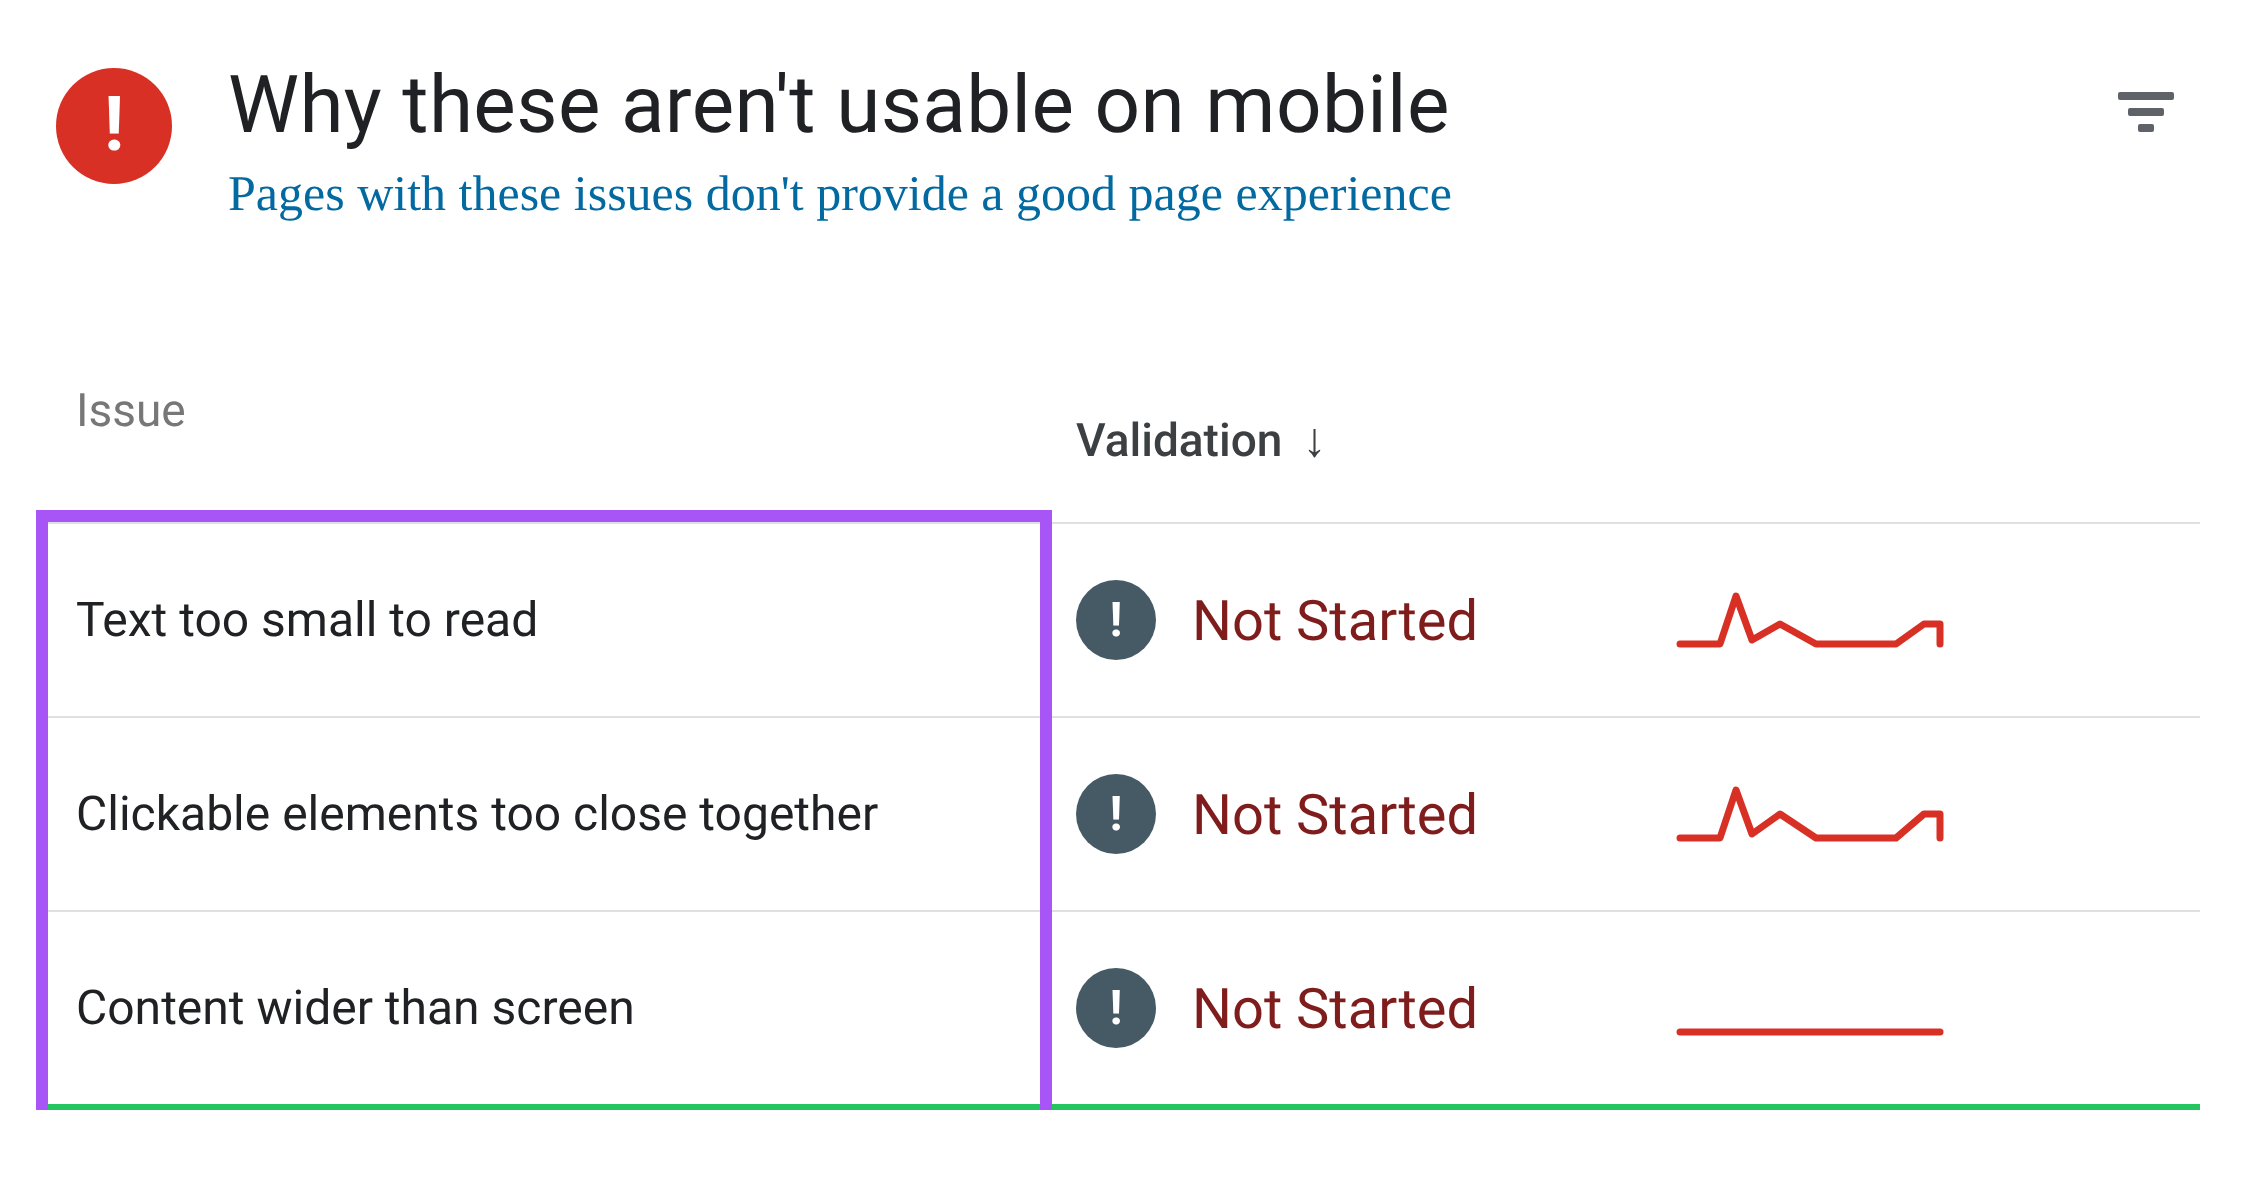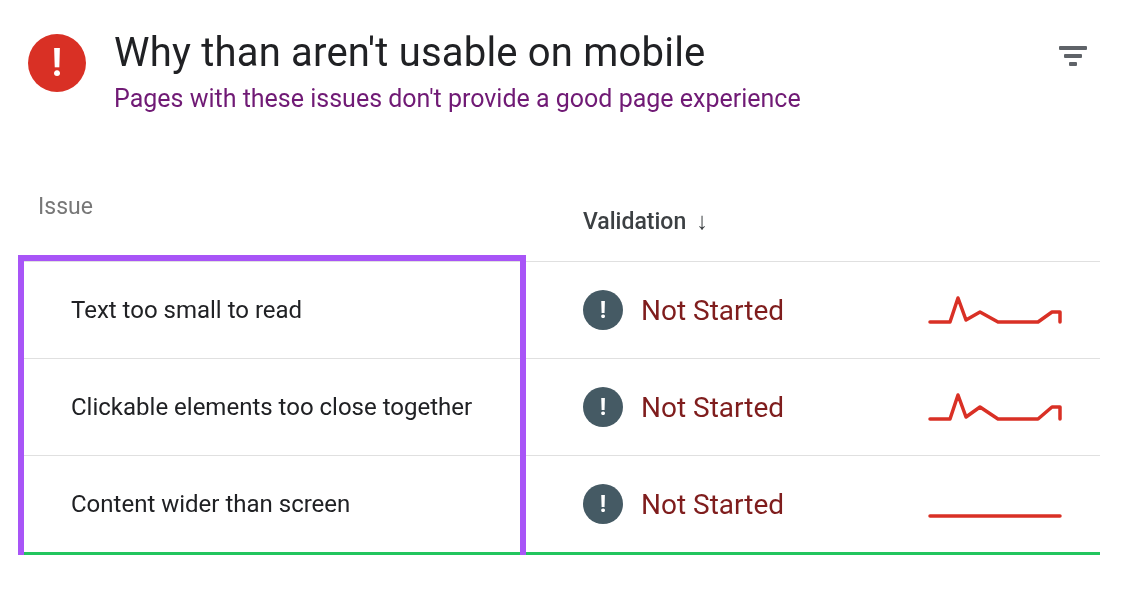--- a/index.html
+++ b/index.html
@@ -22,38 +22,38 @@
       display:flex; align-items:center; justify-content:center;
       color:#fff; font-size:38px; font-weight:700;
       margin-top:6px;
     }
     .titles { flex:1 1 auto; }
     .title {
       font-size:40px; font-weight:400; color:#202124;
       letter-spacing:0.2px; line-height:1.25;
     }
     .subtitle {
-      font-size:25px; color:#701a75; font-weight:400;
+      font-size:25px; color:#0369a1; font-weight:400;
       margin-top:6px;
+      font-family:Liberation Serif, serif;
     }
     .filter-icon {
       flex:0 0 auto; width:30px; display:flex; flex-direction:column;
       align-items:center; gap:4px; margin-top:18px; cursor:pointer;
     }
     .filter-icon span { display:block; height:4px; background:#5f6368; border-radius:1px; }
     .filter-icon .b1 { width:28px; }
     .filter-icon .b2 { width:18px; }
     .filter-icon .b3 { width:8px; }
 
     .table { width:100%; }
     .thead, .row {
       display:grid;
       grid-template-columns: 500px 300px 1fr;
       align-items:center;
-      gap:45px;
     }
     .thead {
       padding:24px 14px 26px 14px;
     }
     .thead .th {
       font-size:23px; color:#777; font-weight:400;
     }
     .thead .th-val {
       display:flex; align-items:center; gap:10px;
       color:#3c4043; font-weight:500;margin-top:30px;
@@ -62,21 +62,21 @@
 
     .tbody { position:relative; }
     .row {
       padding:28px 14px;
       border-top:1px solid #e0e0e0;
       cursor:pointer;
     }
     .row:last-child { border-bottom:3px solid #22c55e; }
     .issue-text {
       font-size:24px; color:#202124; font-weight:400;
-      line-height:1.45; padding-right:40px;margin-left:33px;
+      line-height:1.45; padding-right:40px;
     }
     .val-cell { display:flex; align-items:center; gap:18px; }
     .status-circle {
       width:40px; height:40px; border-radius:50%;
       background:#455a64;
       display:flex; align-items:center; justify-content:center;
       color:#fff; font-weight:700; font-size:24px;
     }
     .status-text { font-size:28px; color:#7f1d1d; font-weight:400; }
     .trend-cell svg { display:block; }
@@ -90,21 +90,21 @@
     }
   </style>
 </head>
 <body>
 
 <div class="card">
 
   <div class="header">
     <div class="error-circle">!</div>
     <div class="titles">
-      <div class="title">Why than aren't usable on mobile</div>
+      <div class="title">Why these aren't usable on mobile</div>
       <div class="subtitle">Pages with these issues don't provide a good page experience</div>
     </div>
     <div class="filter-icon">
       <span class="b1"></span>
         <span class="b2"></span>
         <span class="b3"></span>
     </div>
   </div>
 
   <div class="table">

